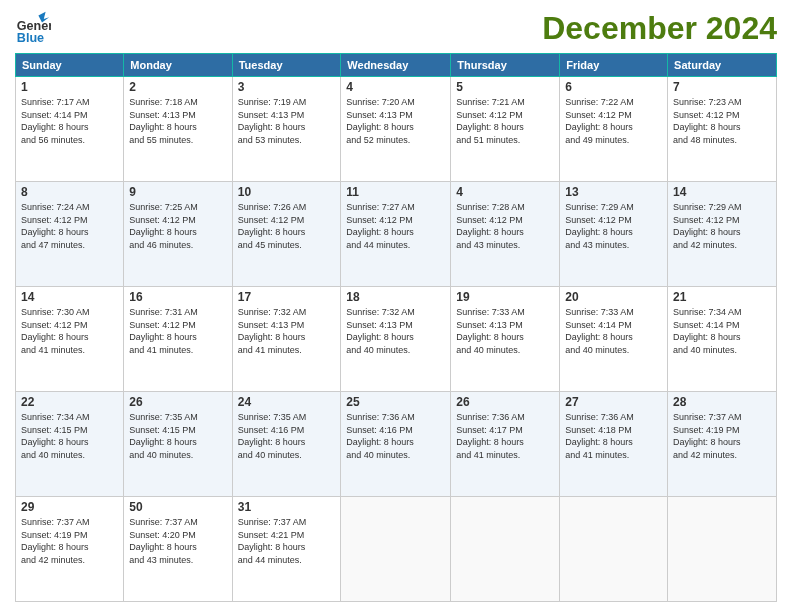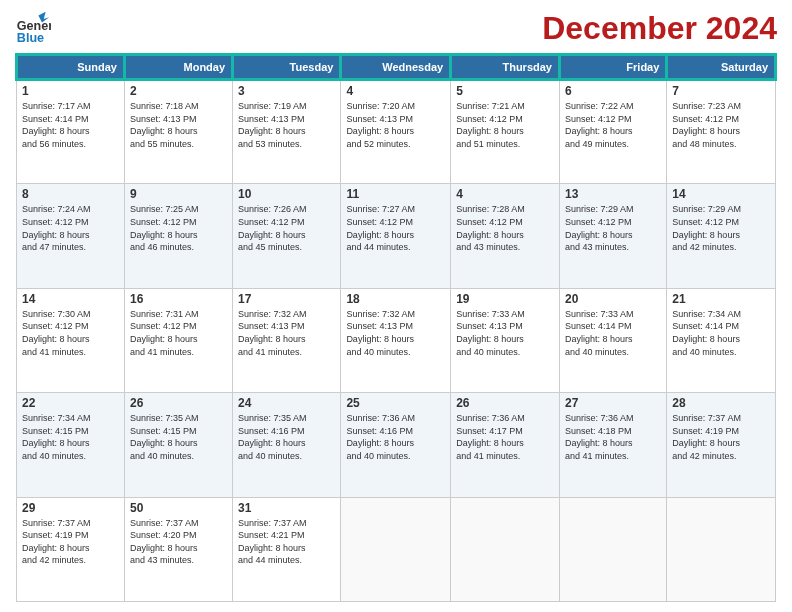--- a/index.html
+++ b/index.html
@@ -22,40 +22,40 @@
       justify-content: space-between;
       align-items: flex-start;
       margin-bottom: 6px;
     }
     .title-area {
       text-align: right;
     }
     .main-title {
       font-size: 32px;
       font-weight: bold;
-      color: #b91c1c;
+      color: #4d7c0f;
     }
     .subtitle {
       font-size: 14px;
       color: #555;
     }
     .calendar {
       flex: 1;
       border-collapse: collapse;
       width: 100%;
       font-size: 9.5px;
     }
     .calendar th {
       background: #2e6da4;
       color: #fff;
-      text-align: right;
+      text-align: left;
       padding: 5px 6px;
       font-size: 11px;
       font-weight: bold;
-      border: 3px solid #14b8a6;
+      border: 1px solid #14b8a6;
     }
     .calendar td {
       vertical-align: top;
       border: 1px solid #ccc;
       padding: 3px 5px;
       width: 113px;
       height: 88px;
       background: #fff;
     }
     .calendar tr:nth-child(even) td {

